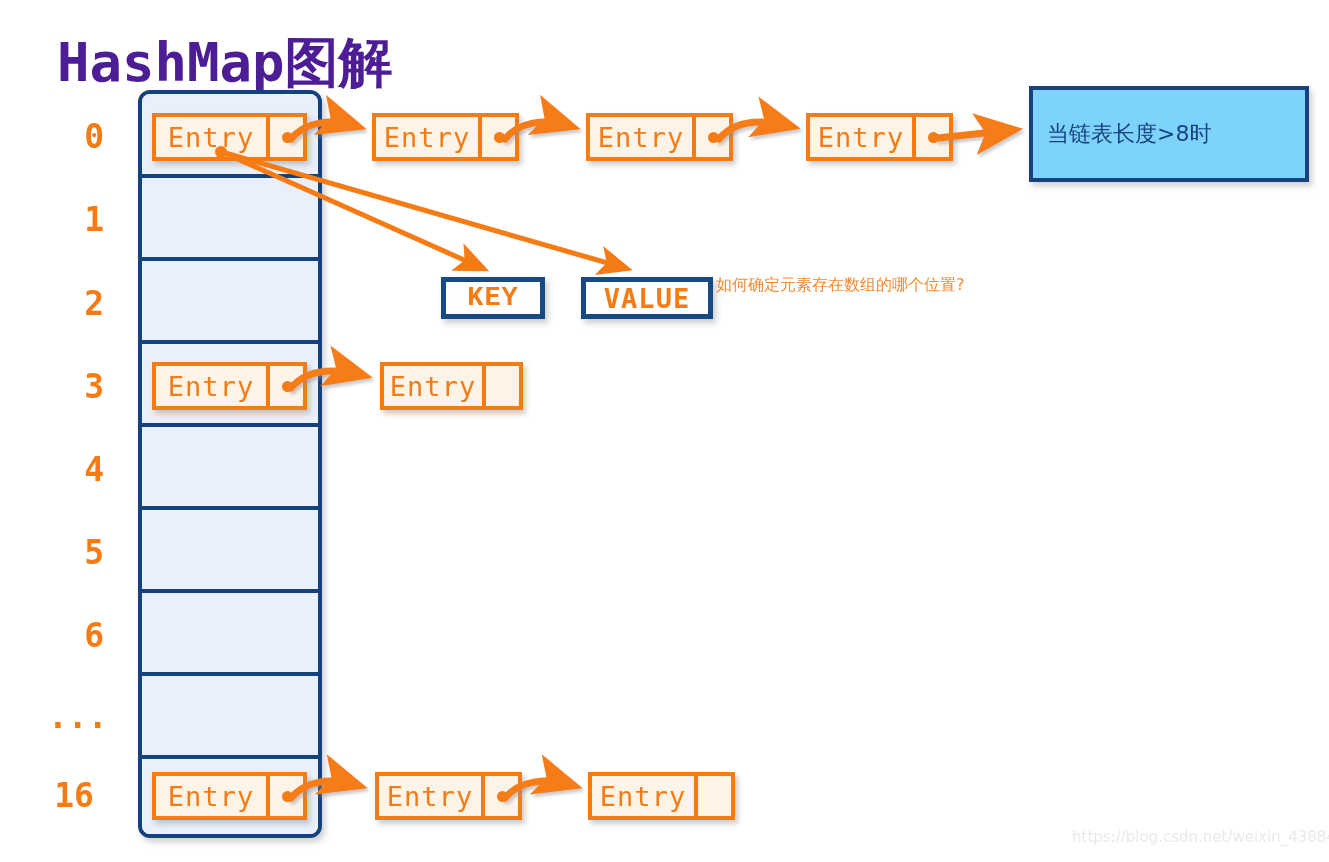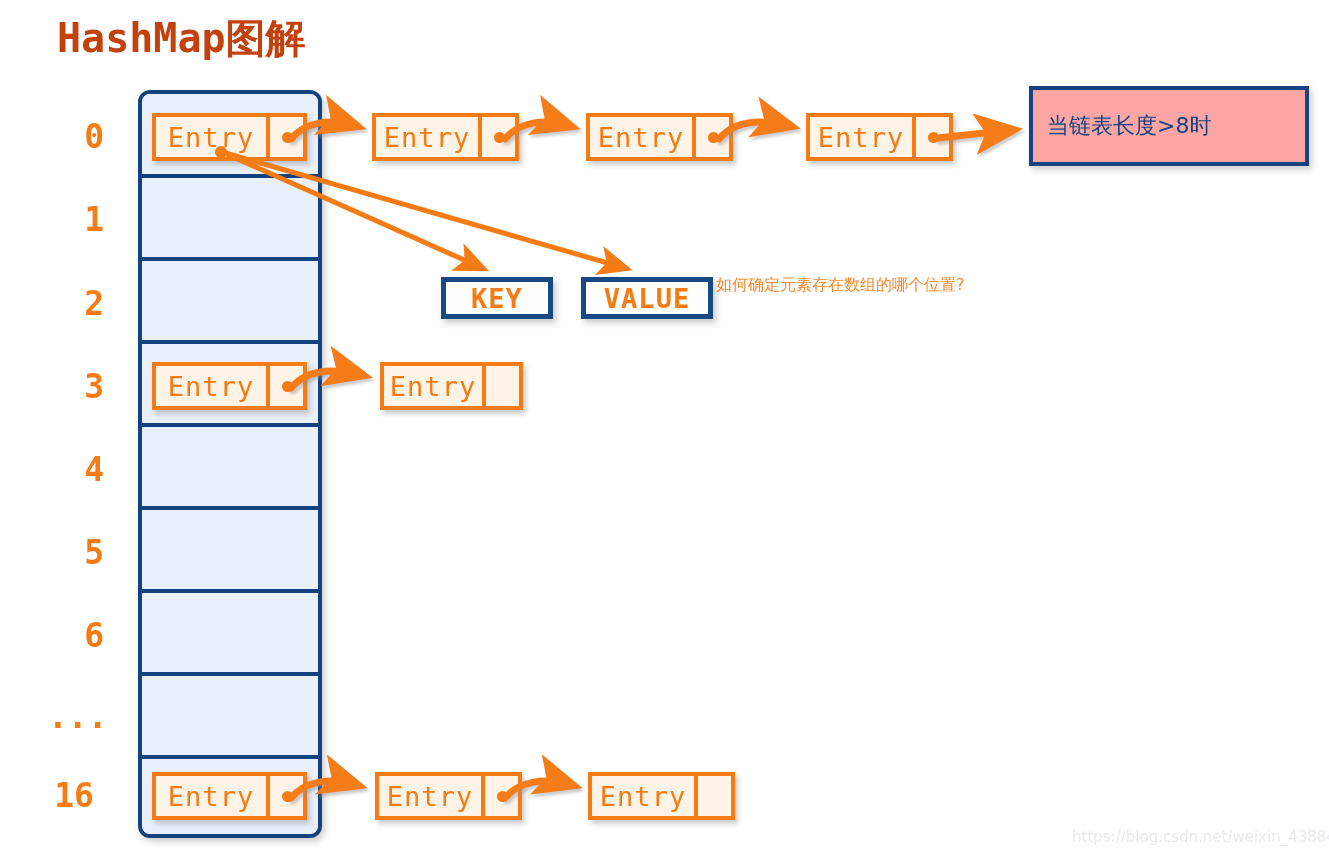--- a/index.html
+++ b/index.html
@@ -15,25 +15,25 @@
     width: 1329px;
     height: 862px;
     background: #ffffff;
     overflow: hidden;
   }
 
   
   #title {
     position: absolute;
     left: 57px;
-    top: 11px;
-    font-family: "DejaVu Sans Mono", monospace;
-    font-size: 40px;
+    top: 27px;
+    font-family: "DejaVu Sans Mono", monospace;
+    font-size: 54px;
     font-weight: 700;
-    color: #c2410c;
+    color: #4c1d95;
     letter-spacing: 0px;
     white-space: nowrap;
   }
 
   
   #array-container {
     position: absolute;
     left: 138px;
     top: 90px;
     width: 184px;
@@ -123,23 +123,23 @@
     letter-spacing: 1px;
     box-shadow: 3px 4px 6px rgba(120,120,130,0.38);
   }
 
   
   #note-box {
     position: absolute;
     left: 1029px;
     top: 86px;
     width: 280px;
-    height: 80px;
+    height: 96px;
     border: 4px solid #17427e;
-    background: #fca5a5;
+    background: #7dd3fc;
     box-sizing: border-box;
     display: flex;
     flex-direction: column;
     justify-content: center;
     padding-left: 14px;
     box-shadow: 3px 4px 6px rgba(120,120,130,0.35);
   }
   #note-box .note-line {
     font-family: "DejaVu Sans", sans-serif;
     font-size: 22px;
@@ -245,21 +245,21 @@
   </div>
   <div class="entry" style="left:375px; top:772px; width:147px;">
     <span class="entry-label">Entry</span>
     <span class="entry-ptr filled"></span>
   </div>
   <div class="entry" style="left:588px; top:772px; width:147px;">
     <span class="entry-label">Entry</span>
     <span class="entry-ptr"></span>
   </div>
 
-  <div class="kv-box" style="left:441px; top:277px; width:112px;">KEY</div>
+  <div class="kv-box" style="left:441px; top:277px; width:104px;font-family:Liberation Mono, monospace;">KEY</div>
   <div class="kv-box" style="left:581px; top:277px; width:132px;">VALUE</div>
 
   <div id="note-box">
     <div class="note-line">当链表长度&gt;8时</div>
   </div>
 
   <div id="hash-note">
     <div class="note-line">如何确定元素存在数组的哪个位置?</div>
   </div>
 

